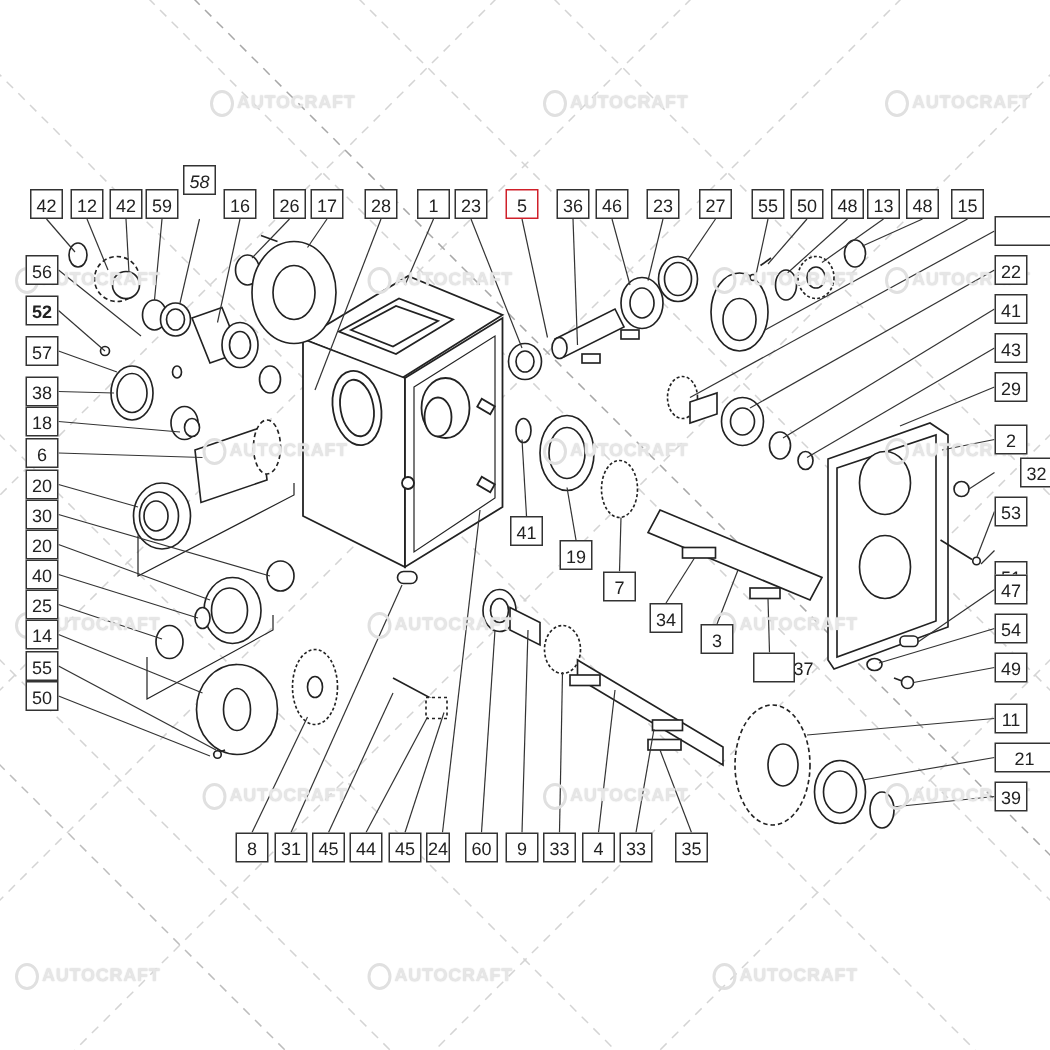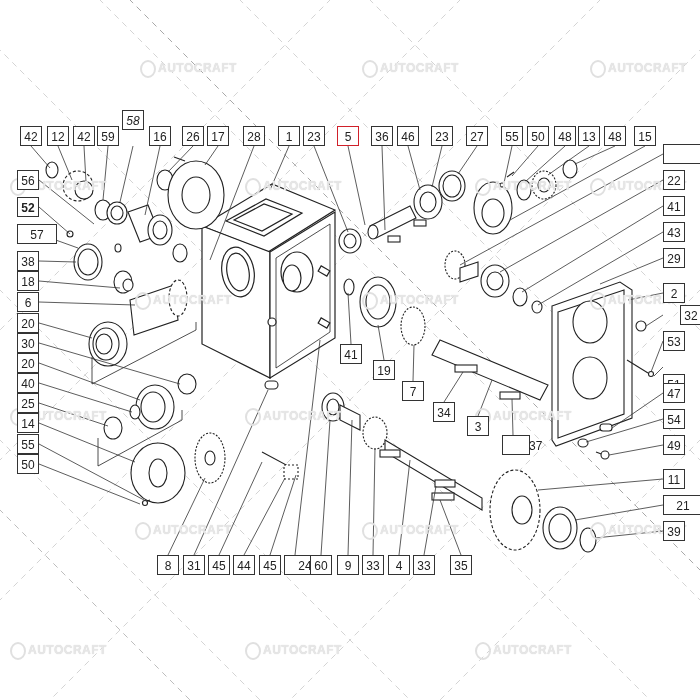--- a/index.html
+++ b/index.html
@@ -287,21 +287,21 @@
     <div class="callout" style="left: 663px; top: 331px; width: 22px;">53</div>
     <div class="callout" style="left: 663px; top: 374px; width: 22px;">51</div>
     <div class="callout" style="left: 663px; top: 383px; width: 22px;">47</div>
     <div class="callout" style="left: 663px; top: 409px; width: 22px;">54</div>
     <div class="callout" style="left: 663px; top: 435px; width: 22px;">49</div>
     <div class="callout" style="left: 663px; top: 469px; width: 22px;">11</div>
     <div class="callout" style="left: 663px; top: 495px; width: 40px;">21</div>
     <div class="callout" style="left: 663px; top: 521px; width: 22px;">39</div>
     <div class="callout" style="left: 17px; top: 170px; width: 22px;">56</div>
     <div class="callout" style="left: 17px; top: 197px; width: 22px; font-weight: bold;">52</div>
-    <div class="callout" style="left: 17px; top: 224px; width: 40px;">57</div>
+    <div class="callout" style="left: 17px; top: 224px; width: 22px;">57</div>
     <div class="callout" style="left: 17px; top: 251px; width: 22px;">38</div>
     <div class="callout" style="left: 17px; top: 271px; width: 22px;">18</div>
     <div class="callout" style="left: 17px; top: 292px; width: 22px;">6</div>
     <div class="callout" style="left: 17px; top: 313px; width: 22px;">20</div>
     <div class="callout" style="left: 17px; top: 333px; width: 22px;">30</div>
     <div class="callout" style="left: 17px; top: 353px; width: 22px;">20</div>
     <div class="callout" style="left: 17px; top: 373px; width: 22px;">40</div>
     <div class="callout" style="left: 17px; top: 393px; width: 22px;">25</div>
     <div class="callout" style="left: 17px; top: 413px; width: 22px;">14</div>
     <div class="callout" style="left: 17px; top: 434px; width: 22px;">55</div>
@@ -310,20 +310,20 @@
     <div class="callout" style="left: 373px; top: 360px; width: 22px;">19</div>
     <div class="callout" style="left: 402px; top: 381px; width: 22px;">7</div>
     <div class="callout" style="left: 433px; top: 402px; width: 22px;">34</div>
     <div class="callout" style="left: 467px; top: 416px; width: 22px;">3</div>
     <div class="callout" style="left: 502px; top: 435px; width: 22px; padding-left: 26px;">37</div>
     <div class="callout" style="left: 157px; top: 555px; width: 22px;">8</div>
     <div class="callout" style="left: 183px; top: 555px; width: 22px;">31</div>
     <div class="callout" style="left: 208px; top: 555px; width: 22px;">45</div>
     <div class="callout" style="left: 233px; top: 555px; width: 22px;">44</div>
     <div class="callout" style="left: 259px; top: 555px; width: 22px;">45</div>
-    <div class="callout" style="left: 284px; top: 555px; width: 42px;">24</div>
+    <div class="callout" style="left: 284px; top: 555px; width: 16px;">24</div>
     <div class="callout" style="left: 310px; top: 555px; width: 22px;">60</div>
     <div class="callout" style="left: 337px; top: 555px; width: 22px;">9</div>
     <div class="callout" style="left: 362px; top: 555px; width: 22px;">33</div>
     <div class="callout" style="left: 388px; top: 555px; width: 22px;">4</div>
     <div class="callout" style="left: 413px; top: 555px; width: 22px;">33</div>
     <div class="callout" style="left: 450px; top: 555px; width: 22px;">35</div>
   </div>
 
 </body></html>

